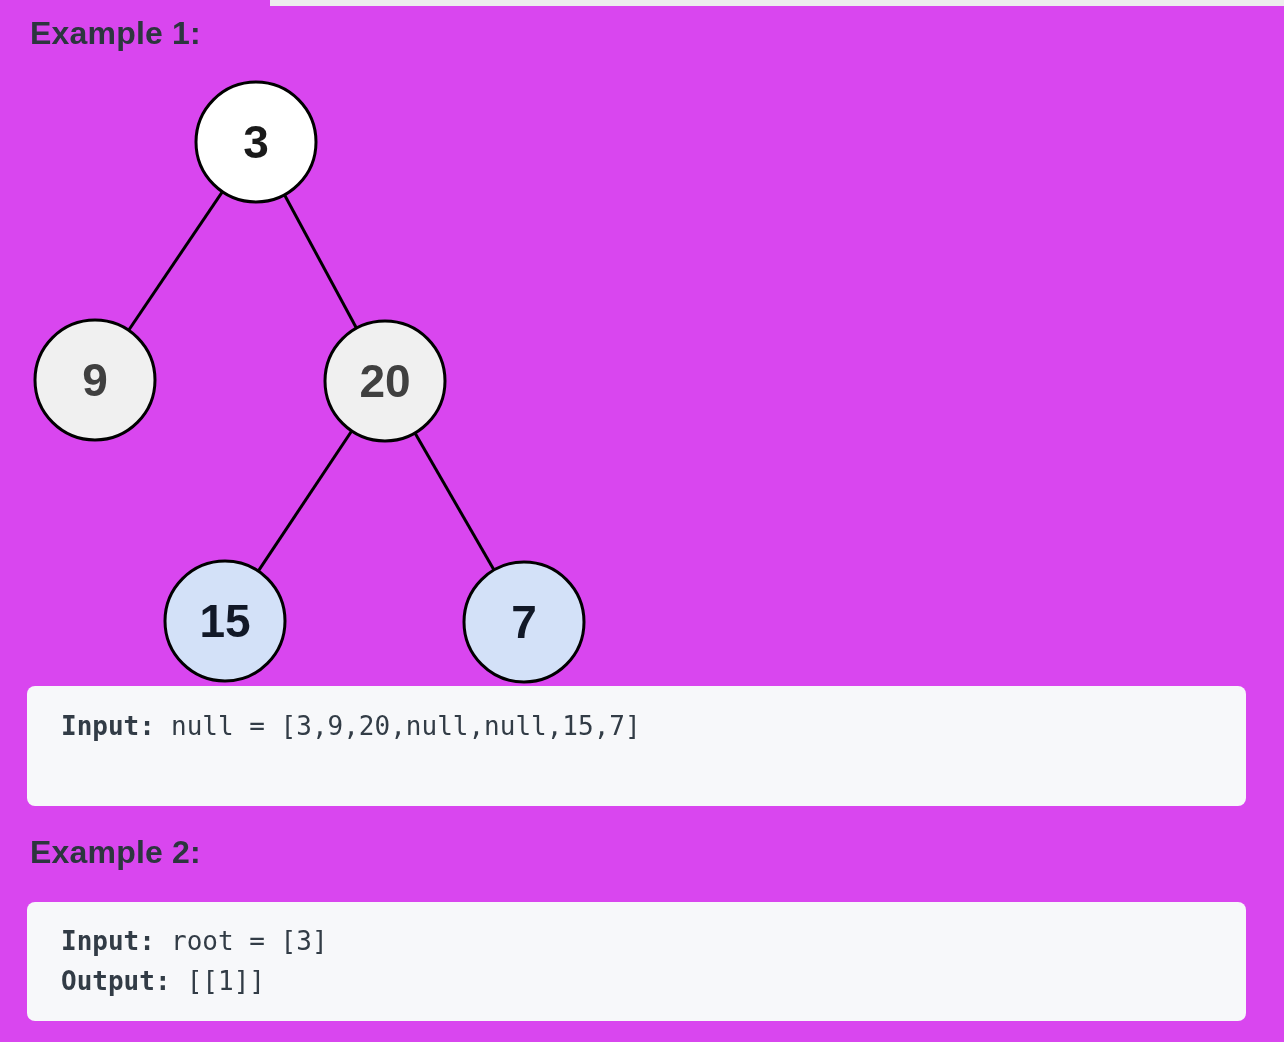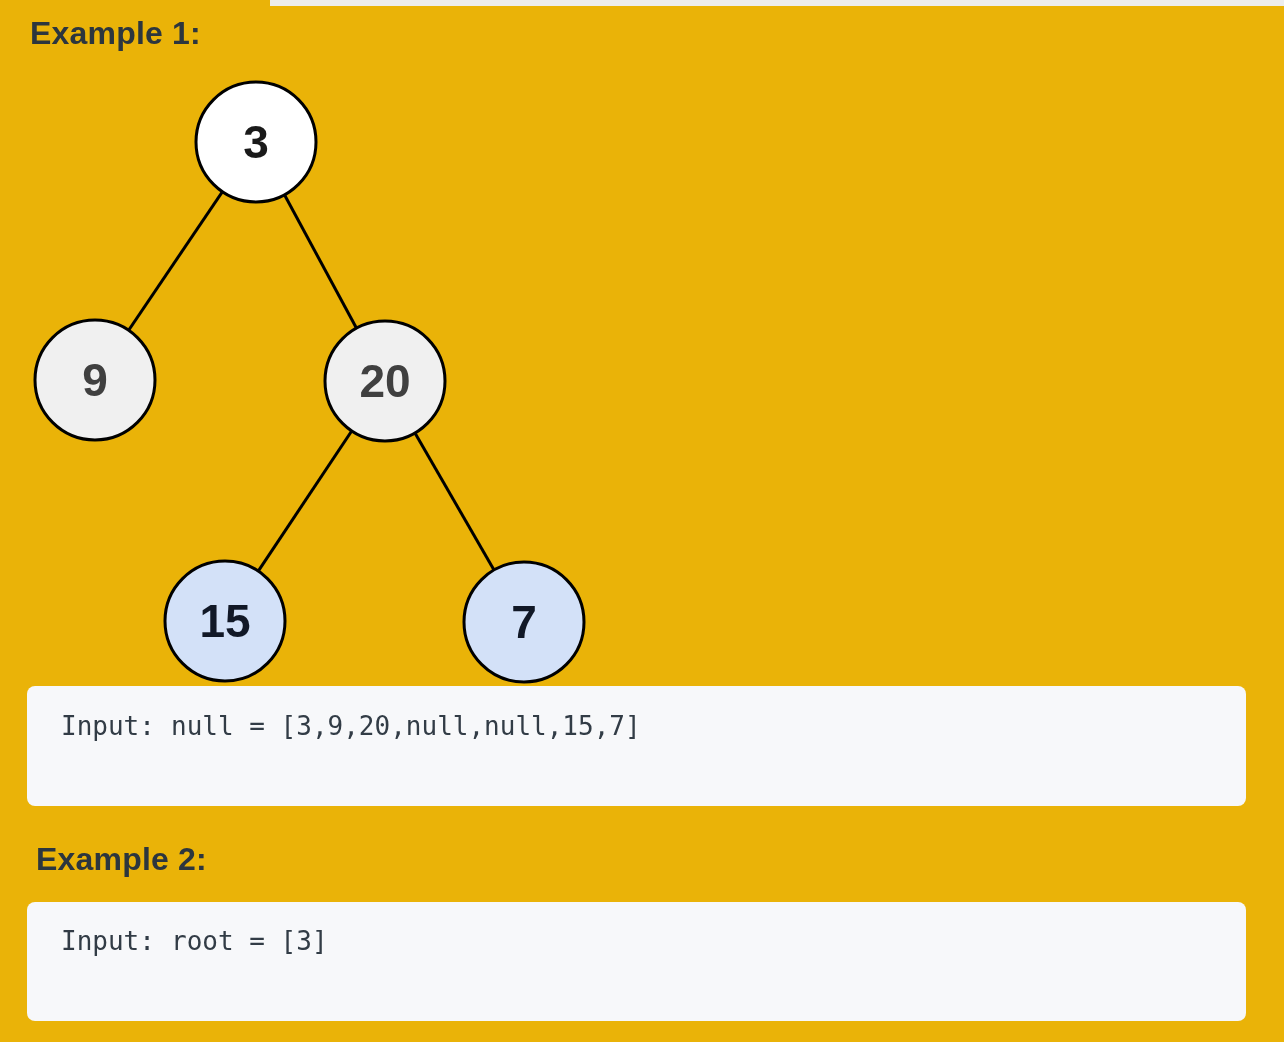--- a/index.html
+++ b/index.html
@@ -4,40 +4,40 @@
 <style>
   * { margin: 0; padding: 0; box-sizing: border-box; }
   html, body {
     width: 1284px; height: 1042px;
     background: #ffffff;
     font-family: "Liberation Sans", sans-serif;
   }
   .page {
     position: relative;
     width: 1284px; height: 1042px;
-    background: #eab308;
+    background: #d946ef;
     overflow: hidden;
   }
   .top-strip {
     position: absolute;
     left: 270px; top: 0;
     width: 1014px; height: 6px;
     background: #ededed;
   }
   .example-heading {
     position: absolute;
     font-size: 32px;
     font-weight: bold;
     line-height: 32px;
     color: #2c363e;
     letter-spacing: 0.2px;
     white-space: nowrap;
   }
   #example1-heading { left: 30px; top: 17px; }
-  #example2-heading { left: 36px; top: 836px; margin-top: 7px; }
+  #example2-heading { left: 30px; top: 836px; }
 
   .tree { position: absolute; left: 30px; top: 78px; }
   .tree line { stroke: #000000; stroke-width: 3; }
   .tree circle { stroke: #000000; stroke-width: 3; }
   .tree text {
     font-family: "Liberation Sans", sans-serif;
     font-weight: bold;
     font-size: 46px;
     text-anchor: middle;
     dominant-baseline: central;
@@ -50,21 +50,21 @@
     background: #f7f8fa;
     border-radius: 8px;
     font-family: "DejaVu Sans Mono", monospace;
     font-size: 26px;
     line-height: 40px;
     color: #323c46;
   }
   #example1-block { top: 686px; height: 120px; padding: 20px 34px; }
   #example2-block { top: 902px; height: 119px; padding: 19px 34px; }
   .io-line { white-space: pre; }
-  .io-label { font-weight: normal; }
+  .io-label { font-weight: bold; }
   .io-value { margin-left: 0.62em; }
 </style>
 </head>
 <body>
 
 <div class="page">
 
   <div class="top-strip"></div>
 
   <div class="example-heading" id="example1-heading">Example 1:</div>
@@ -99,15 +99,16 @@
   </svg>
 
   <div class="code-block" id="example1-block">
     <div class="io-line"><span class="io-label">Input:</span><span class="io-value">null = [3,9,20,null,null,15,7]</span></div>
   </div>
 
   <div class="example-heading" id="example2-heading">Example 2:</div>
 
   <div class="code-block" id="example2-block">
     <div class="io-line"><span class="io-label">Input:</span><span class="io-value">root = [3]</span></div>
+    <div class="io-line"><span class="io-label">Output:</span><span class="io-value">[[1]]</span></div>
   </div>
 
 </div>
 
 </body></html>

